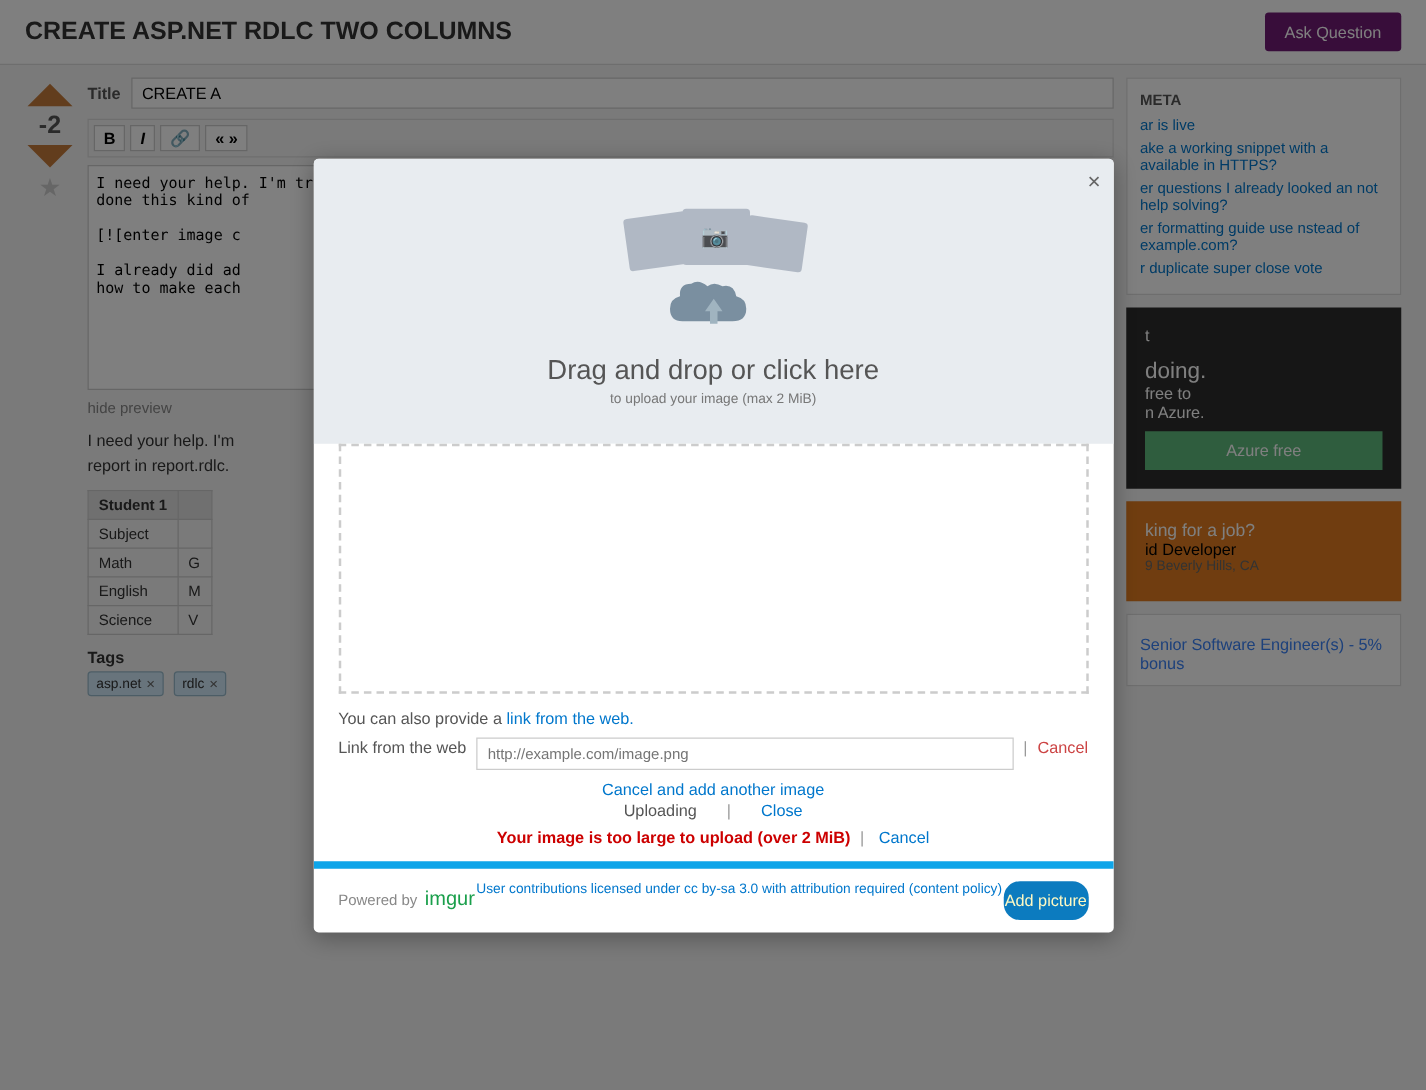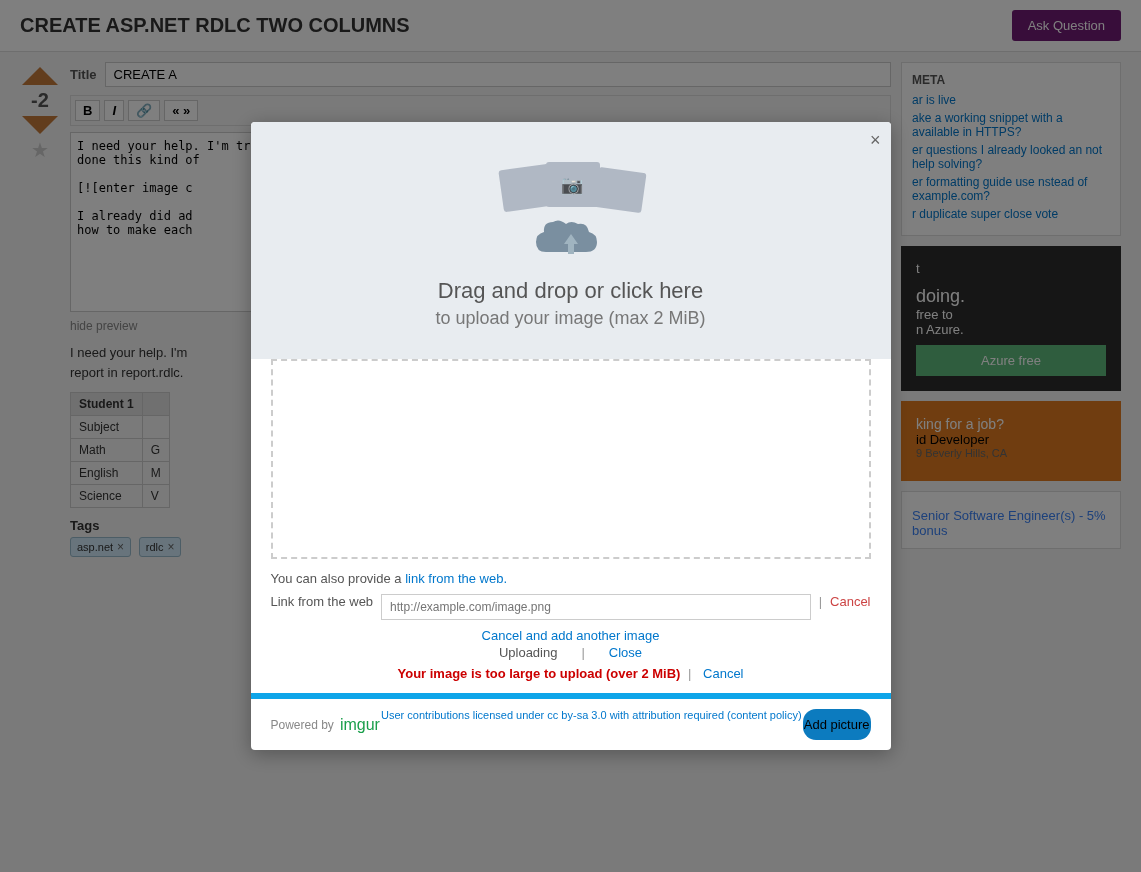--- a/index.html
+++ b/index.html
@@ -333,21 +333,21 @@
     .cloud-body {
       fill: #7a8fa0;
     }
 
     .upload-title {
       font-size: 22px;
       color: #555;
       font-weight: normal;
     }
     .upload-subtitle {
-      font-size: 18px;
+      font-size: 11px;
       color: #777;
       margin-top: 4px;
     }
 
     
     .drop-zone {
       border: 2px dashed #ccc;
       margin: 0 20px;
       min-height: 200px;
       background: #fff;
@@ -456,21 +456,21 @@
     .license-text {
       font-size: 11px;
       color: #888;
     }
     .license-text a {
       color: #0077cc;
       text-decoration: none;
     }
     .add-picture-btn {
       background: #0c7bbf;
-      color: #000000;
+      color: #fef9c3;
       border: none;
       padding: 8px 1px;
       font-size: 13px;
       cursor: pointer;
       border-radius: 13px;
     }
   </style>
 </head>
 <body>
 

